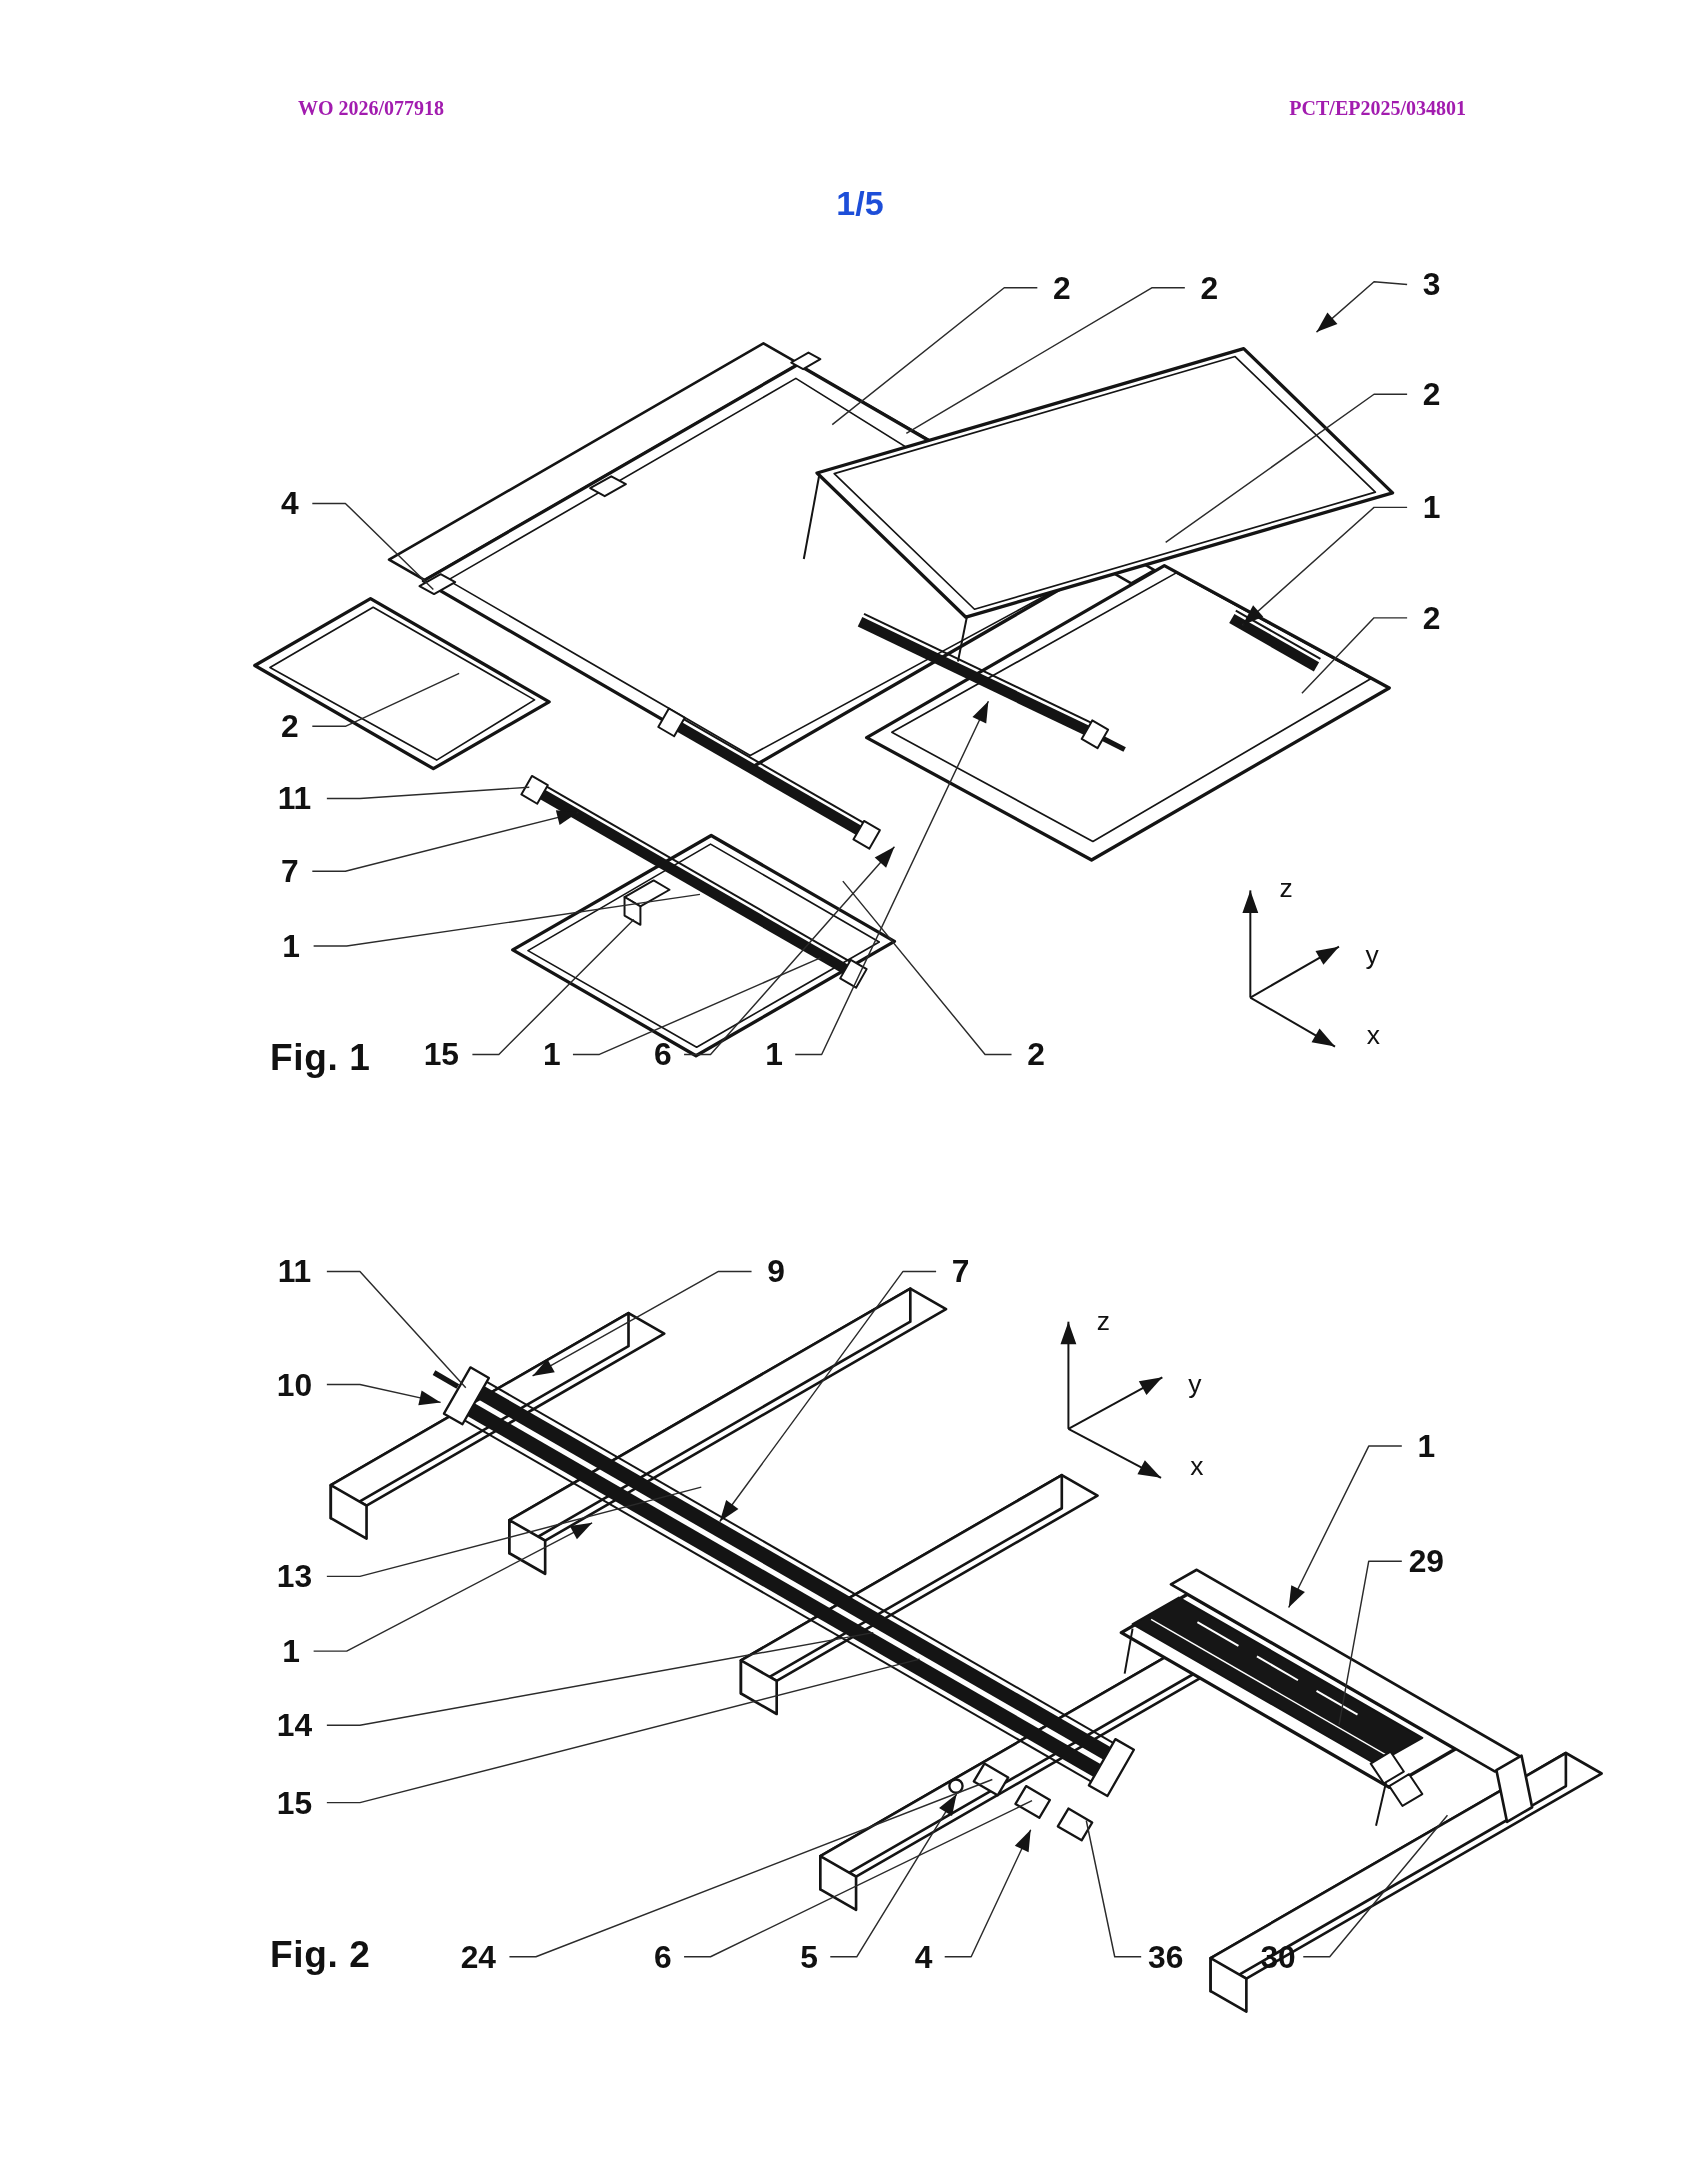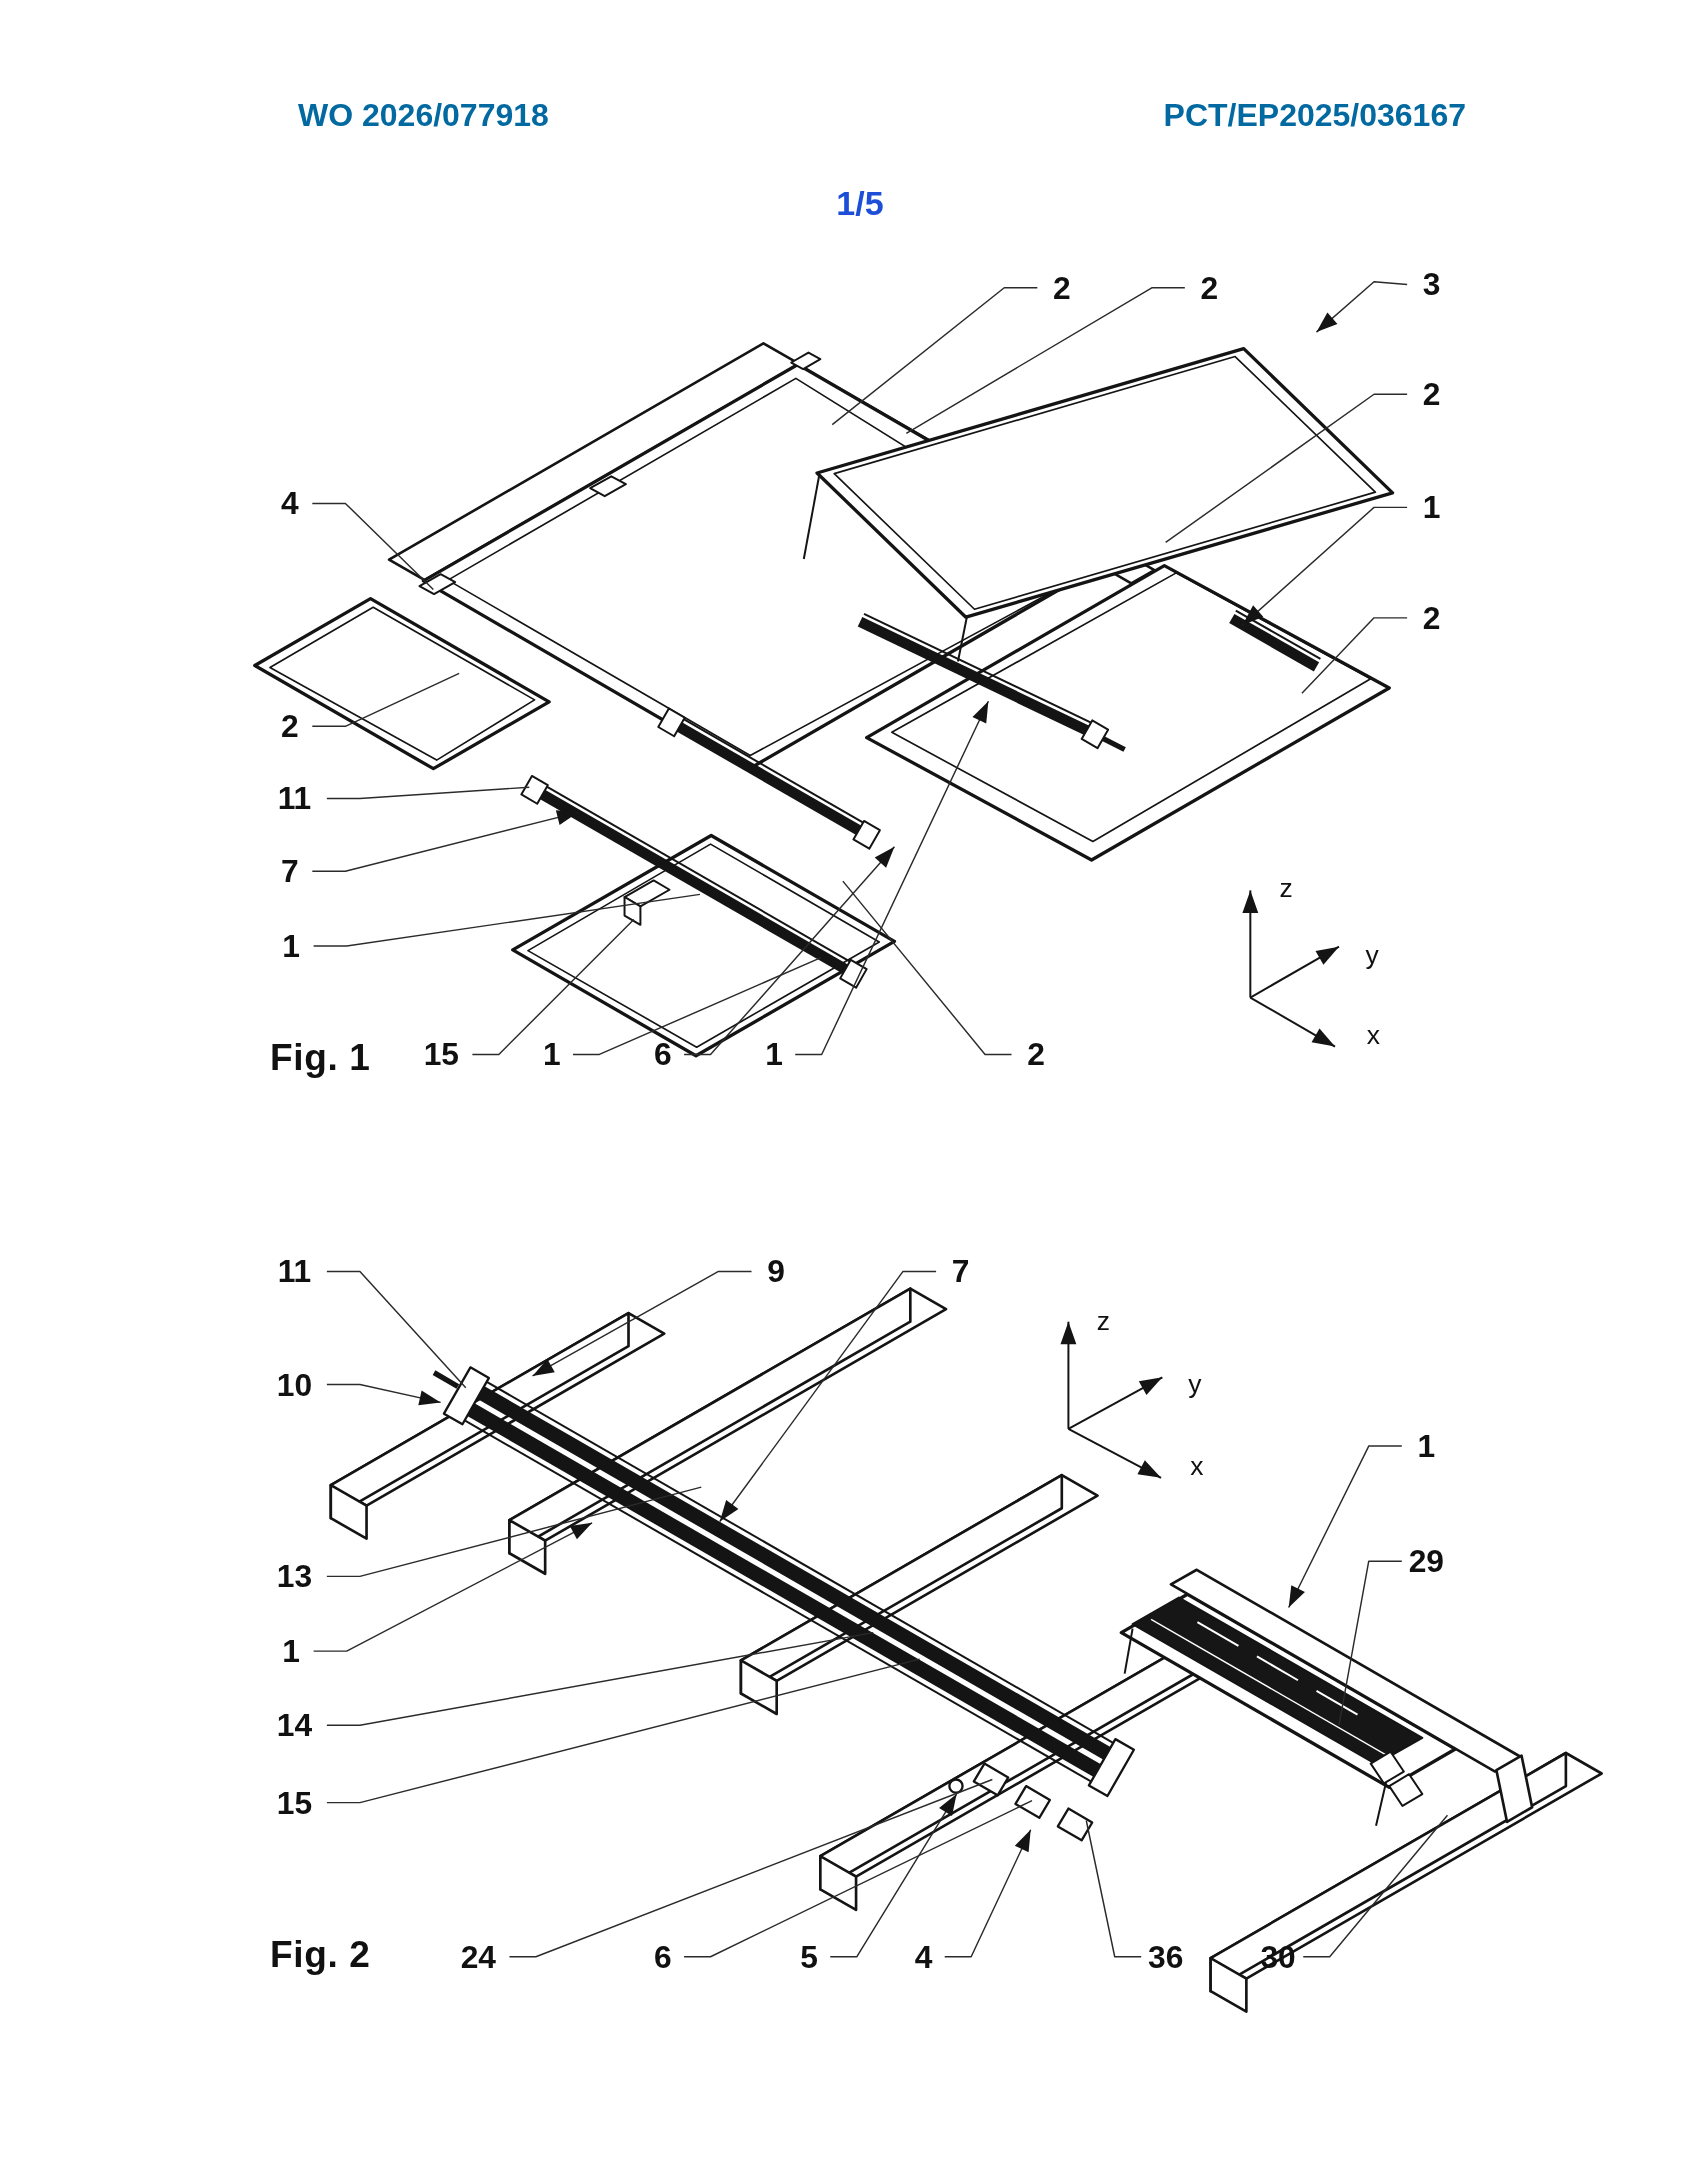--- a/index.html
+++ b/index.html
@@ -1,33 +1,33 @@
 <!DOCTYPE html>
 <html style="font-size:10.6px"><head>
 <meta charset="utf-8">
 <style>
   html,body{margin:0;padding:0;}
   body{width:1687px;height:2183px;background:#ffffff;position:relative;
        font-family:"Liberation Sans",sans-serif;}
-  .hdr{position:absolute;font-weight:700;font-size:32px;color:#0369a1;white-space:nowrap;}
+  .hdr{position:absolute;font-weight:700;font-size:20px;color:#a21caf;white-space:nowrap;font-family:Liberation Serif, serif;}
   .hdr-left{left:298px;top:97px;}
   .hdr-right{right:221px;top:97px;}
   .sheet-num{position:absolute;left:860px;top:184px;transform:translateX(-50%);
              font-weight:700;font-size:34px;color:#1d4ed8;}
   svg{position:absolute;left:0;top:0;}
   svg text{font-family:"Liberation Sans",sans-serif;fill:#111;}
   text.ref{font-size:48px;font-weight:700;}
   text.axis{font-size:40px;font-weight:400;}
   text.caption{font-size:56px;font-weight:700;letter-spacing:1px;}
 </style>
 </head>
 <body>
 
 <div class="hdr hdr-left">WO 2026/077918</div>
-<div class="hdr hdr-right">PCT/EP2025/036167</div>
+<div class="hdr hdr-right">PCT/EP2025/034801</div>
 <div class="sheet-num">1/5</div>
 
 <svg id="art" width="1687" height="2183" viewBox="0 0 2550 3300" stroke-linejoin="round" stroke-linecap="butt">
     <g>
       <polygon points="588,846 1154,519 1208,550 642,877" fill="#ffffff" stroke="#141414" stroke-width="4"></polygon>
       <polygon points="1214,556 1745,862 1710,882 1179,576" fill="#ffffff" stroke="#141414" stroke-width="4"></polygon>
       <polygon points="640,878 1206,551 1697,836 1131,1163" fill="#ffffff" stroke="#141414" stroke-width="5"></polygon>
       <polygon points="677,877 1203,572 1660,857 1134,1142" fill="none" stroke="#141414" stroke-width="2.5"></polygon>
       <polygon points="1760,855 2100,1040 1650,1300 1310,1115" fill="#ffffff" stroke="#141414" stroke-width="5"></polygon>
       <polygon points="1778,866 2072,1026 1652,1272 1348,1107" fill="none" stroke="#141414" stroke-width="2.5"></polygon>

